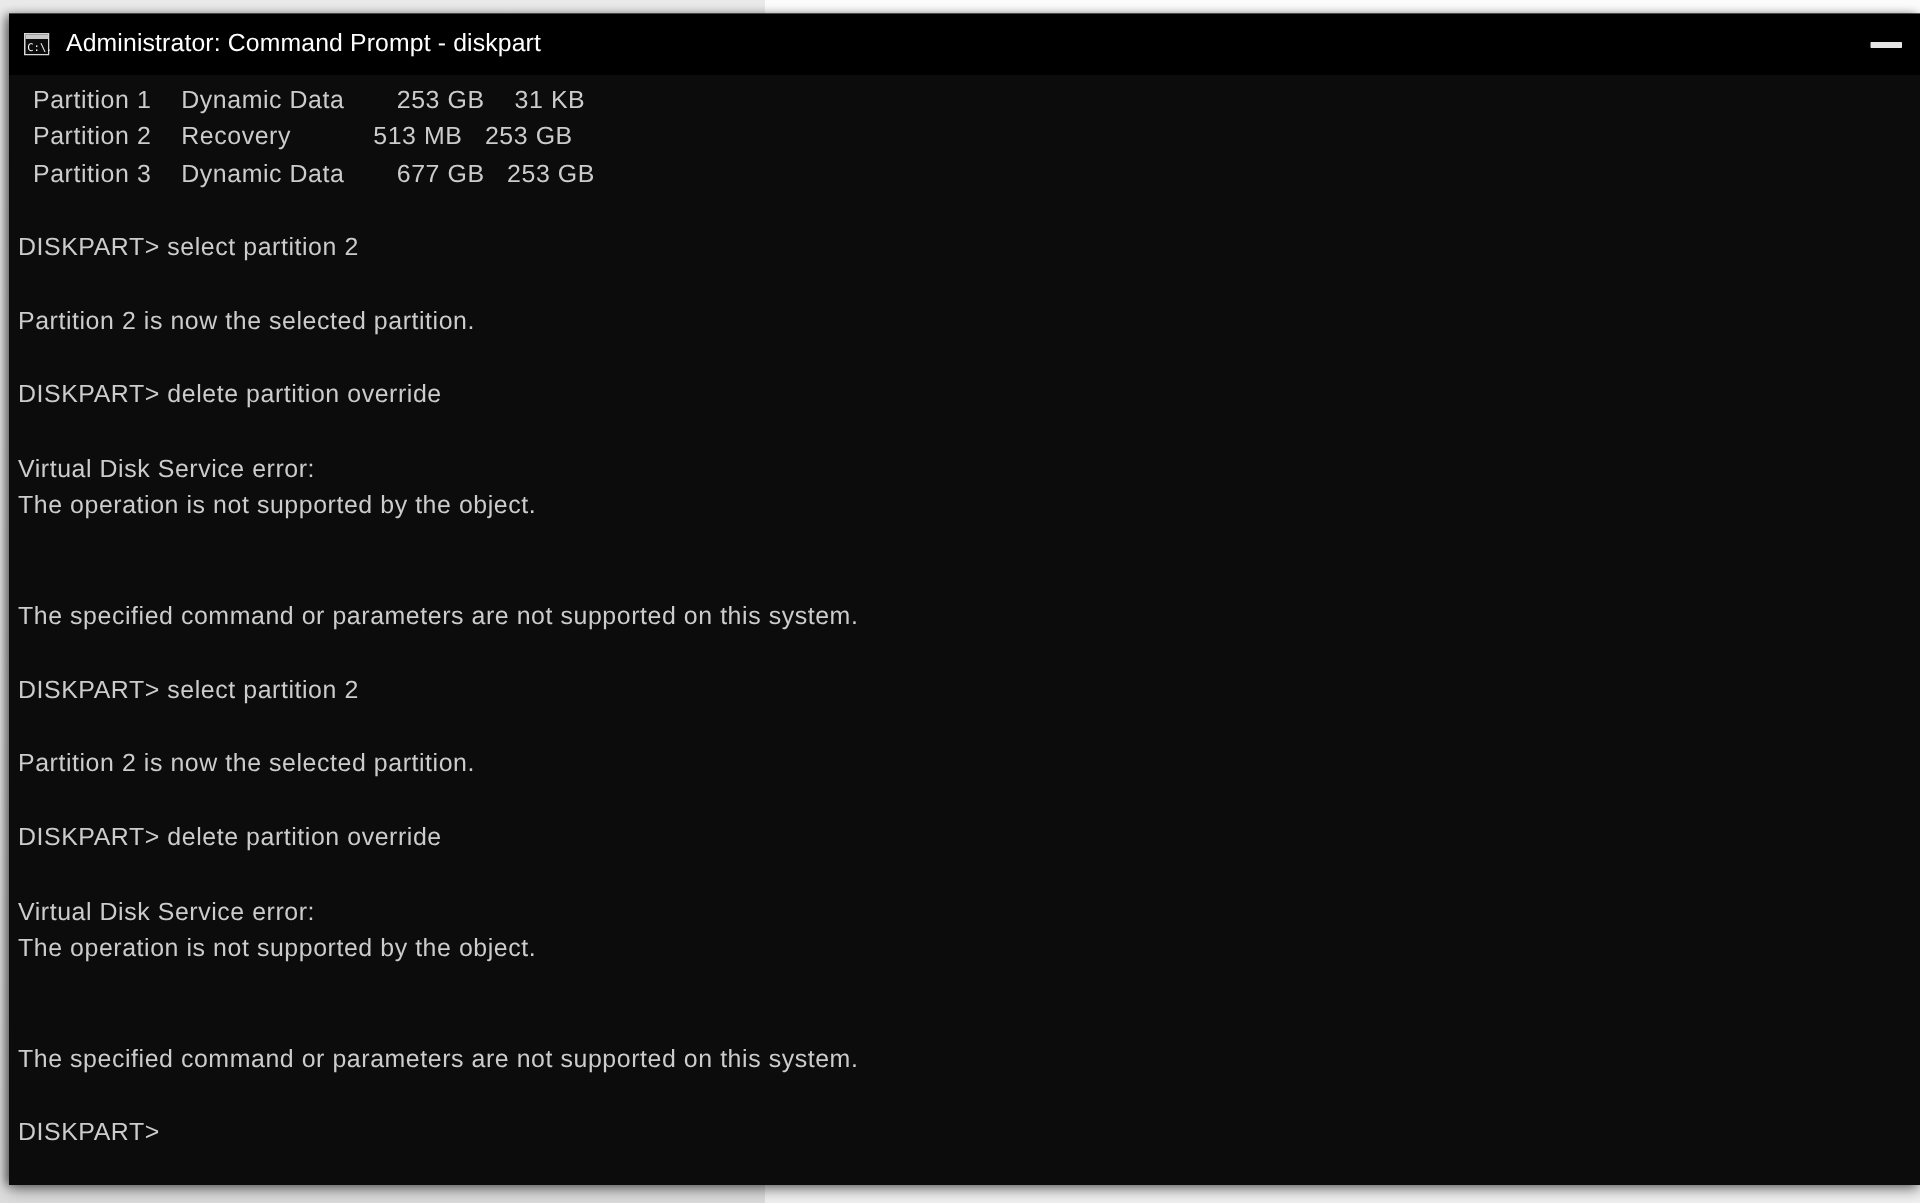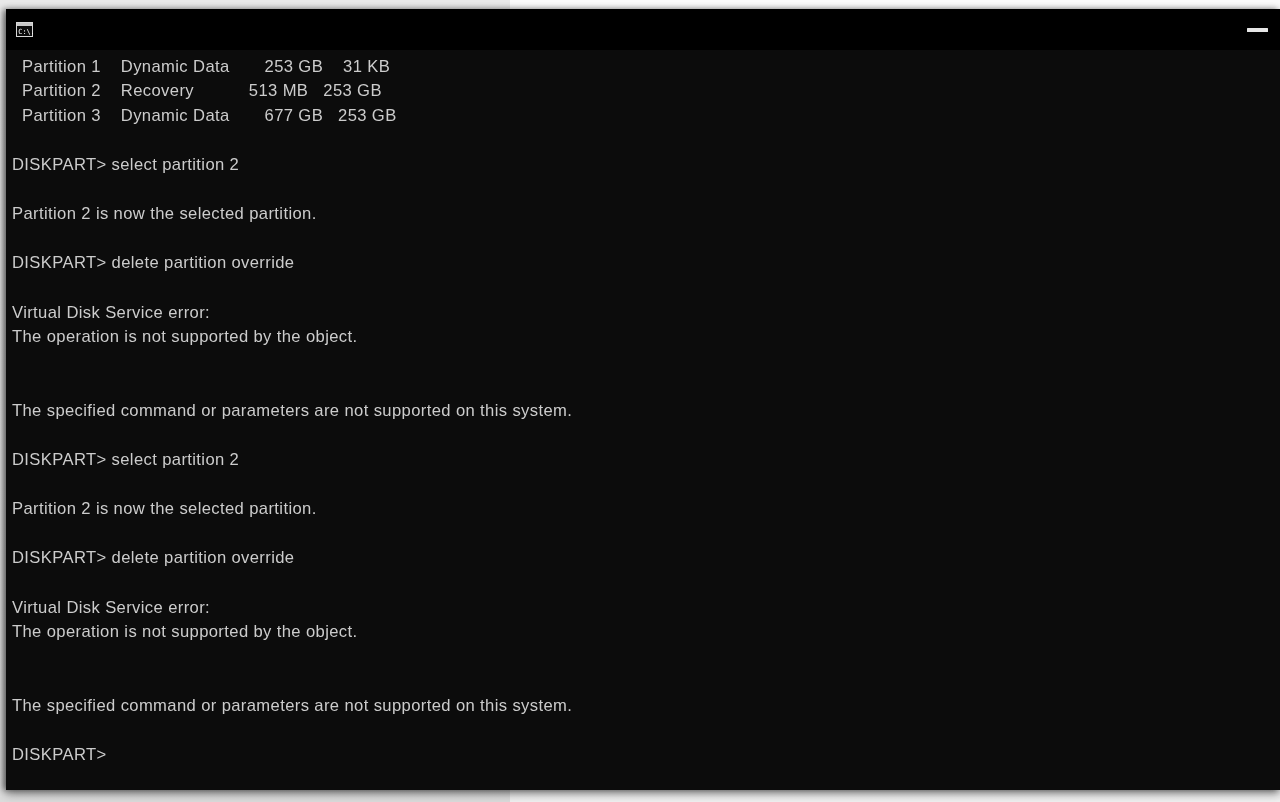--- a/index.html
+++ b/index.html
@@ -126,20 +126,21 @@
     <div id="title-bar">
 
       <span id="app-icon">
         <svg width="17" height="15" viewBox="0 0 17 15" xmlns="http://www.w3.org/2000/svg">
           <rect x="0.5" y="0.5" width="16" height="14" fill="#0c0c0c" stroke="#d8d8d8" stroke-width="1"></rect>
           <rect x="1" y="1" width="15" height="3" fill="#c8c8c8"></rect>
           <text x="2.2" y="12" font-family="'DejaVu Sans Mono', monospace" font-size="7" fill="#ffffff">C:\.</text>
         </svg>
       </span>
 
+      <span id="title-text">Administrator: Command Prompt - diskpart</span>
 
       <div id="window-controls">
         <button class="win-btn">
           <span class="min-glyph"></span>
         </button>
       </div>
 
     </div>
 
     <div id="console-body">

